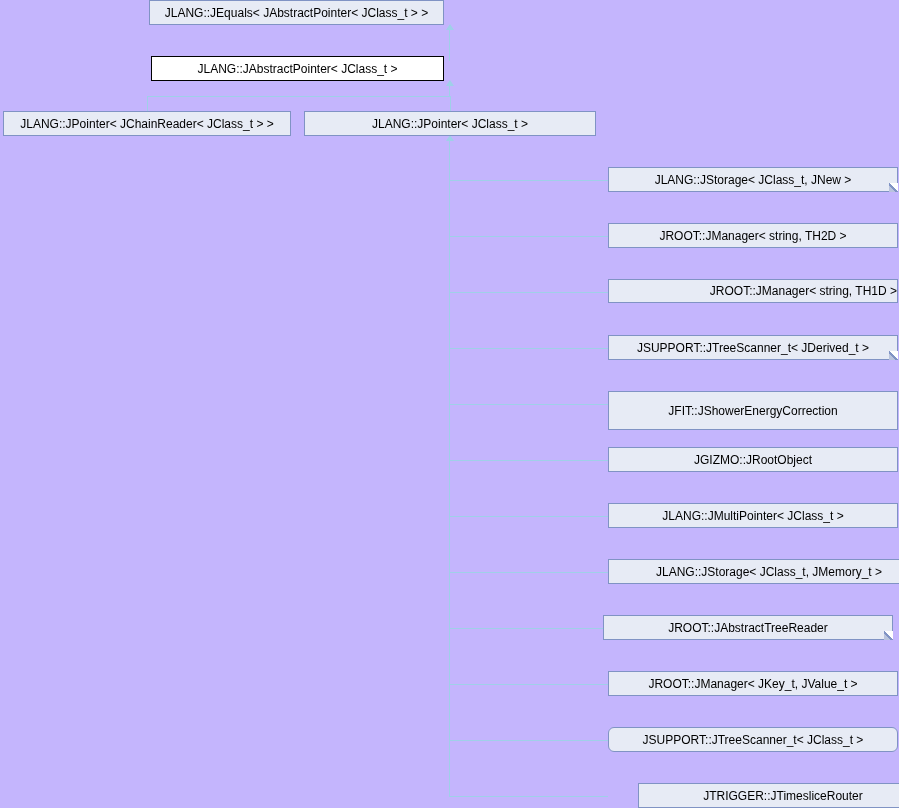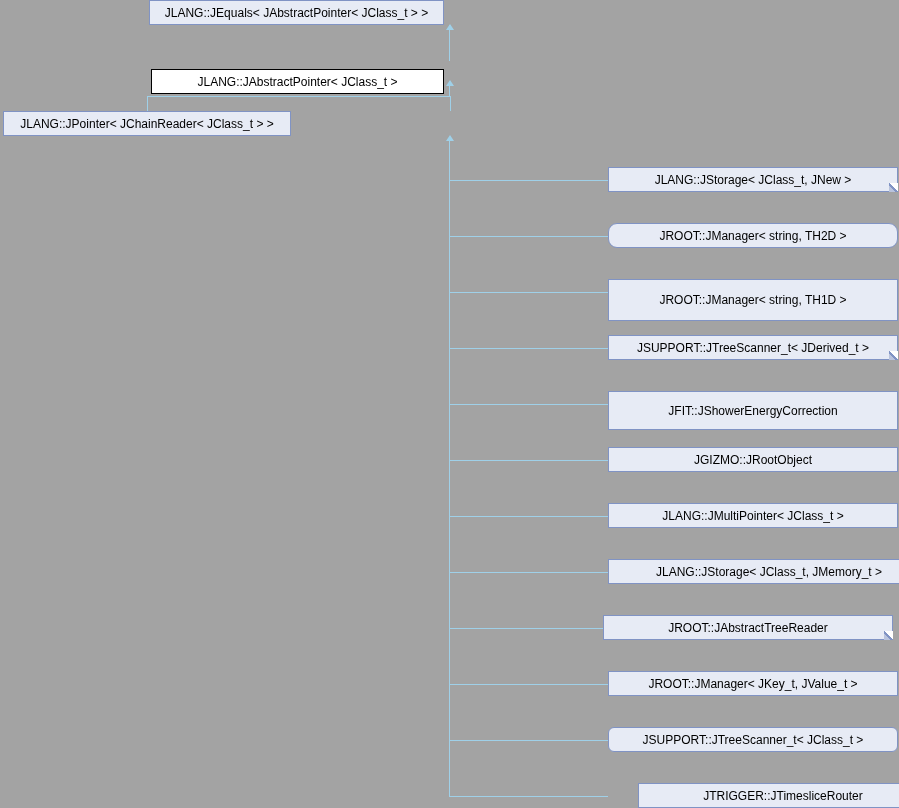--- a/index.html
+++ b/index.html
@@ -7,21 +7,21 @@
     padding: 0;
     background: #ffffff;
   }
   body {
     font-family: "Liberation Sans", sans-serif;
   }
   #diagram {
     position: relative;
     width: 899px;
     height: 808px;
-    background: #a3a3a3;
+    background: #c4b5fd;
     overflow: hidden;
   }
   
   .node {
     position: absolute;
     box-sizing: border-box;
     display: flex;
     align-items: center;
     justify-content: center;
     font-size: 12px;
@@ -105,38 +105,41 @@
       <div class="edge h" style="left: 449px; top: 628px; width: 159px;"></div>
       <div class="edge h" style="left: 449px; top: 684px; width: 159px;"></div>
       <div class="edge h" style="left: 449px; top: 740px; width: 159px;"></div>
       <div class="edge h" style="left: 449px; top: 796px; width: 159px;"></div>
     </div>
 
   <div class="node derived" style="left:149px; top:0px; width:295px; height:25px;">
     <span class="label">JLANG::JEquals&lt; JAbstractPointer&lt; JClass_t &gt; &gt;</span>
   </div>
 
-  <div class="node current" style="left:151px; top:56px; width:293px; height:25px;margin-top:13px;">
+  <div class="node current" style="left:151px; top:56px; width:293px; height:25px;">
     <span class="label">JLANG::JAbstractPointer&lt; JClass_t &gt;</span>
   </div>
 
   <div class="node derived" style="left:3px; top:111px; width:288px; height:25px;">
     <span class="label">JLANG::JPointer&lt; JChainReader&lt; JClass_t &gt; &gt;</span>
   </div>
 
+  <div class="node derived" style="left:304px; top:111px; width:292px; height:25px;">
+    <span class="label">JLANG::JPointer&lt; JClass_t &gt;</span>
+  </div>
 
   <div id="derived-nodes">
       <div class="node derived folded" style="left: 608px; top: 167px; width: 290px; height: 25px;">
         <span class="label">JLANG::JStorage&lt; JClass_t, JNew &gt;</span>
         <span class="fold"></span>
       </div>
-      <div class="node derived" style="left: 608px; top: 223px; width: 290px; height: 25px; border-radius: 9px;">
+      <div class="node derived" style="left: 608px; top: 223px; width: 290px; height: 25px;">
         <span class="label">JROOT::JManager&lt; string, TH2D &gt;</span>
       </div>
-      <div class="node derived" style="left: 608px; top: 279px; width: 290px; height: 42px;">
+      <div class="node derived" style="left: 608px; top: 279px; width: 290px; height: 24px; justify-content: flex-end;">
         <span class="label">JROOT::JManager&lt; string, TH1D &gt;</span>
       </div>
       <div class="node derived folded" style="left: 608px; top: 335px; width: 290px; height: 25px;">
         <span class="label">JSUPPORT::JTreeScanner_t&lt; JDerived_t &gt;</span>
         <span class="fold"></span>
       </div>
       <div class="node derived" style="left: 608px; top: 391px; width: 290px; height: 39px;">
         <span class="label">JFIT::JShowerEnergyCorrection</span>
       </div>
       <div class="node derived" style="left: 608px; top: 447px; width: 290px; height: 25px;">

